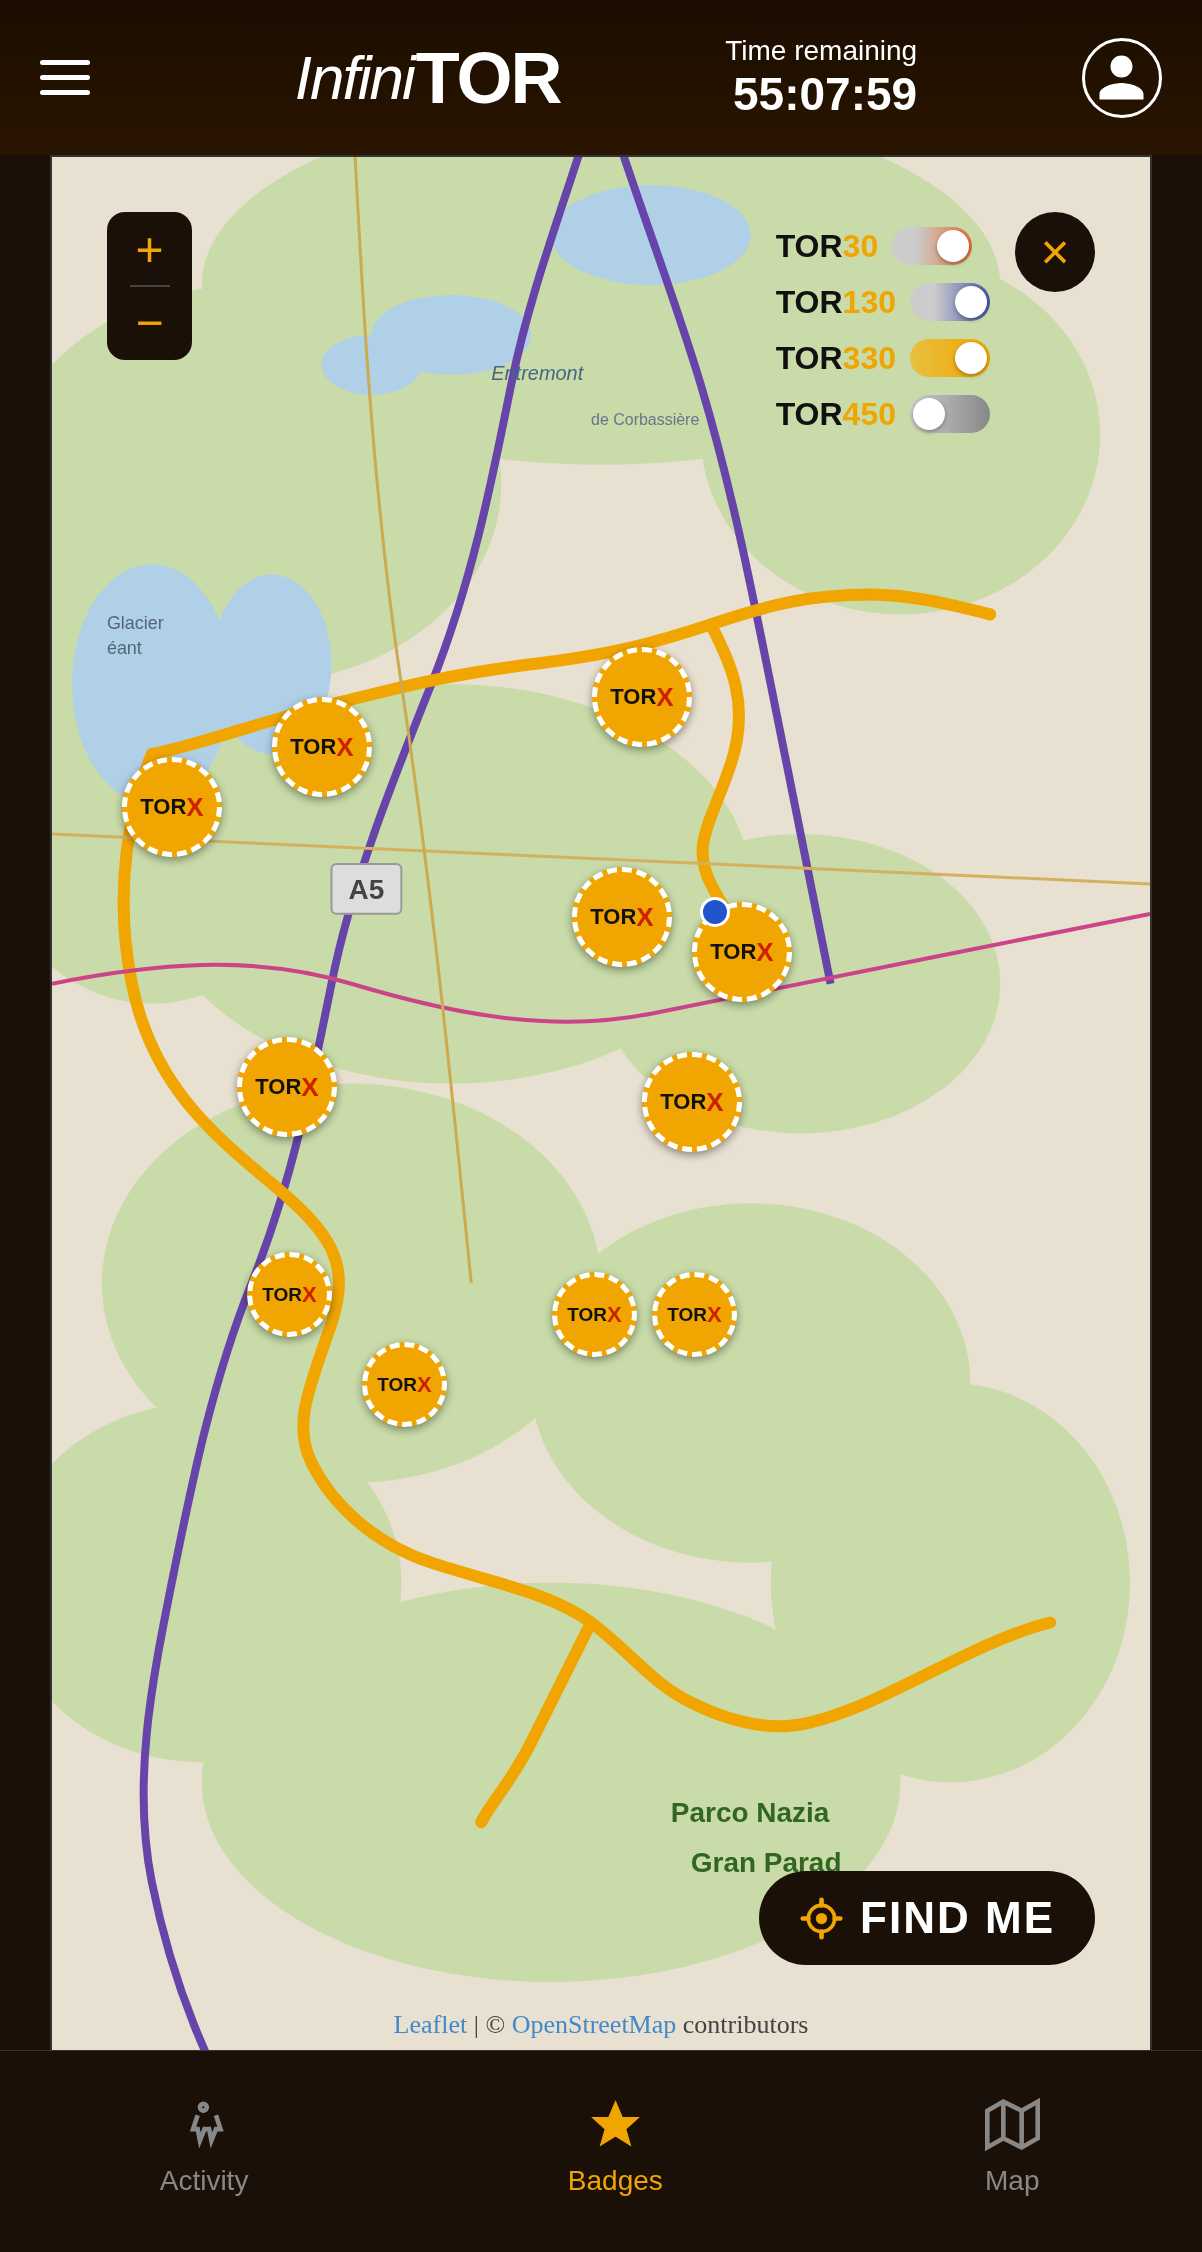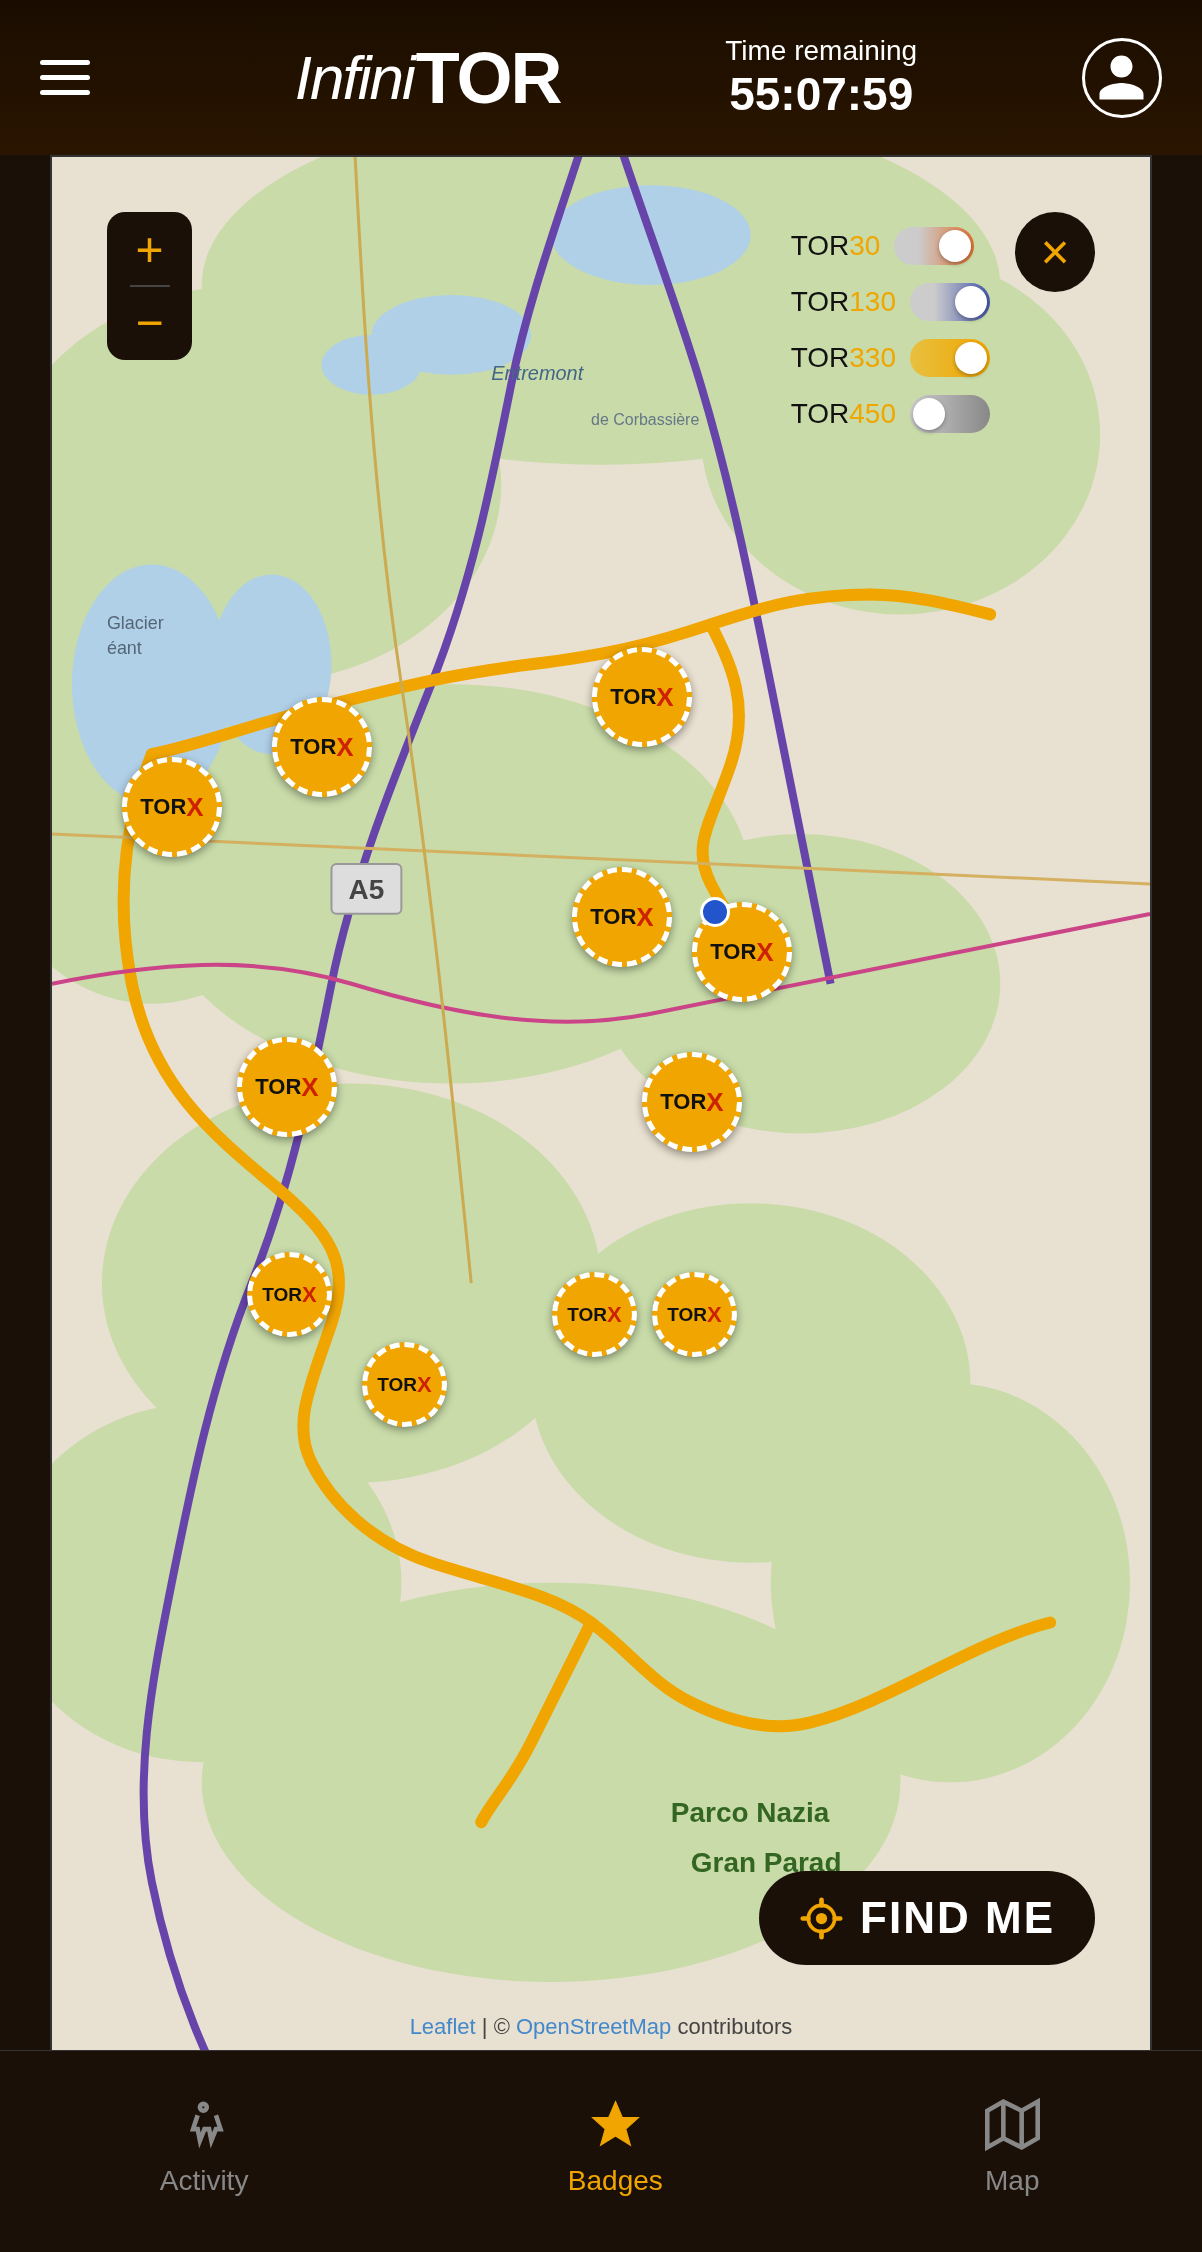--- a/index.html
+++ b/index.html
@@ -53,21 +53,21 @@
       margin-left: 40px;
     }
     .logo-tor {
       font-size: 72px;
       font-weight: 900;
       color: white;
       letter-spacing: -2px;
     }
 
     .time-section {
-      text-align: center;
+      text-align: right;
     }
     .time-remaining-label {
       font-size: 28px;
       color: white;
       font-weight: 400;
     }
     .time-remaining-value {
       font-size: 46px;
       font-weight: 700;
       color: white;
@@ -168,22 +168,22 @@
       display: flex;
       flex-direction: column;
       gap: 18px;
     }
     .toggle-row {
       display: flex;
       align-items: center;
       gap: 14px;
     }
     .toggle-label {
-      font-size: 28px;
-      font-weight: 400;
+      font-size: 32px;
+      font-weight: 700;
       color: #111;
     }
     .toggle-label span {
       color: #f0a500;
     }
     .toggle-switch {
       width: 80px;
       height: 38px;
       border-radius: 19px;
       position: relative;
@@ -281,23 +281,24 @@
       letter-spacing: 2px;
     }
 
     
     .attribution {
       position: absolute;
       bottom: 20px;
       left: 0;
       right: 0;
       text-align: center;
-      font-size: 22px;
+      font-size: 26px;
       color: #444;
       z-index: 20;
+      font-family: Liberation Serif, serif;
     }
     .attribution a {
       color: #4488cc;
       text-decoration: none;
     }
 
     
     .bottom-nav {
       position: absolute;
       bottom: 12px;

